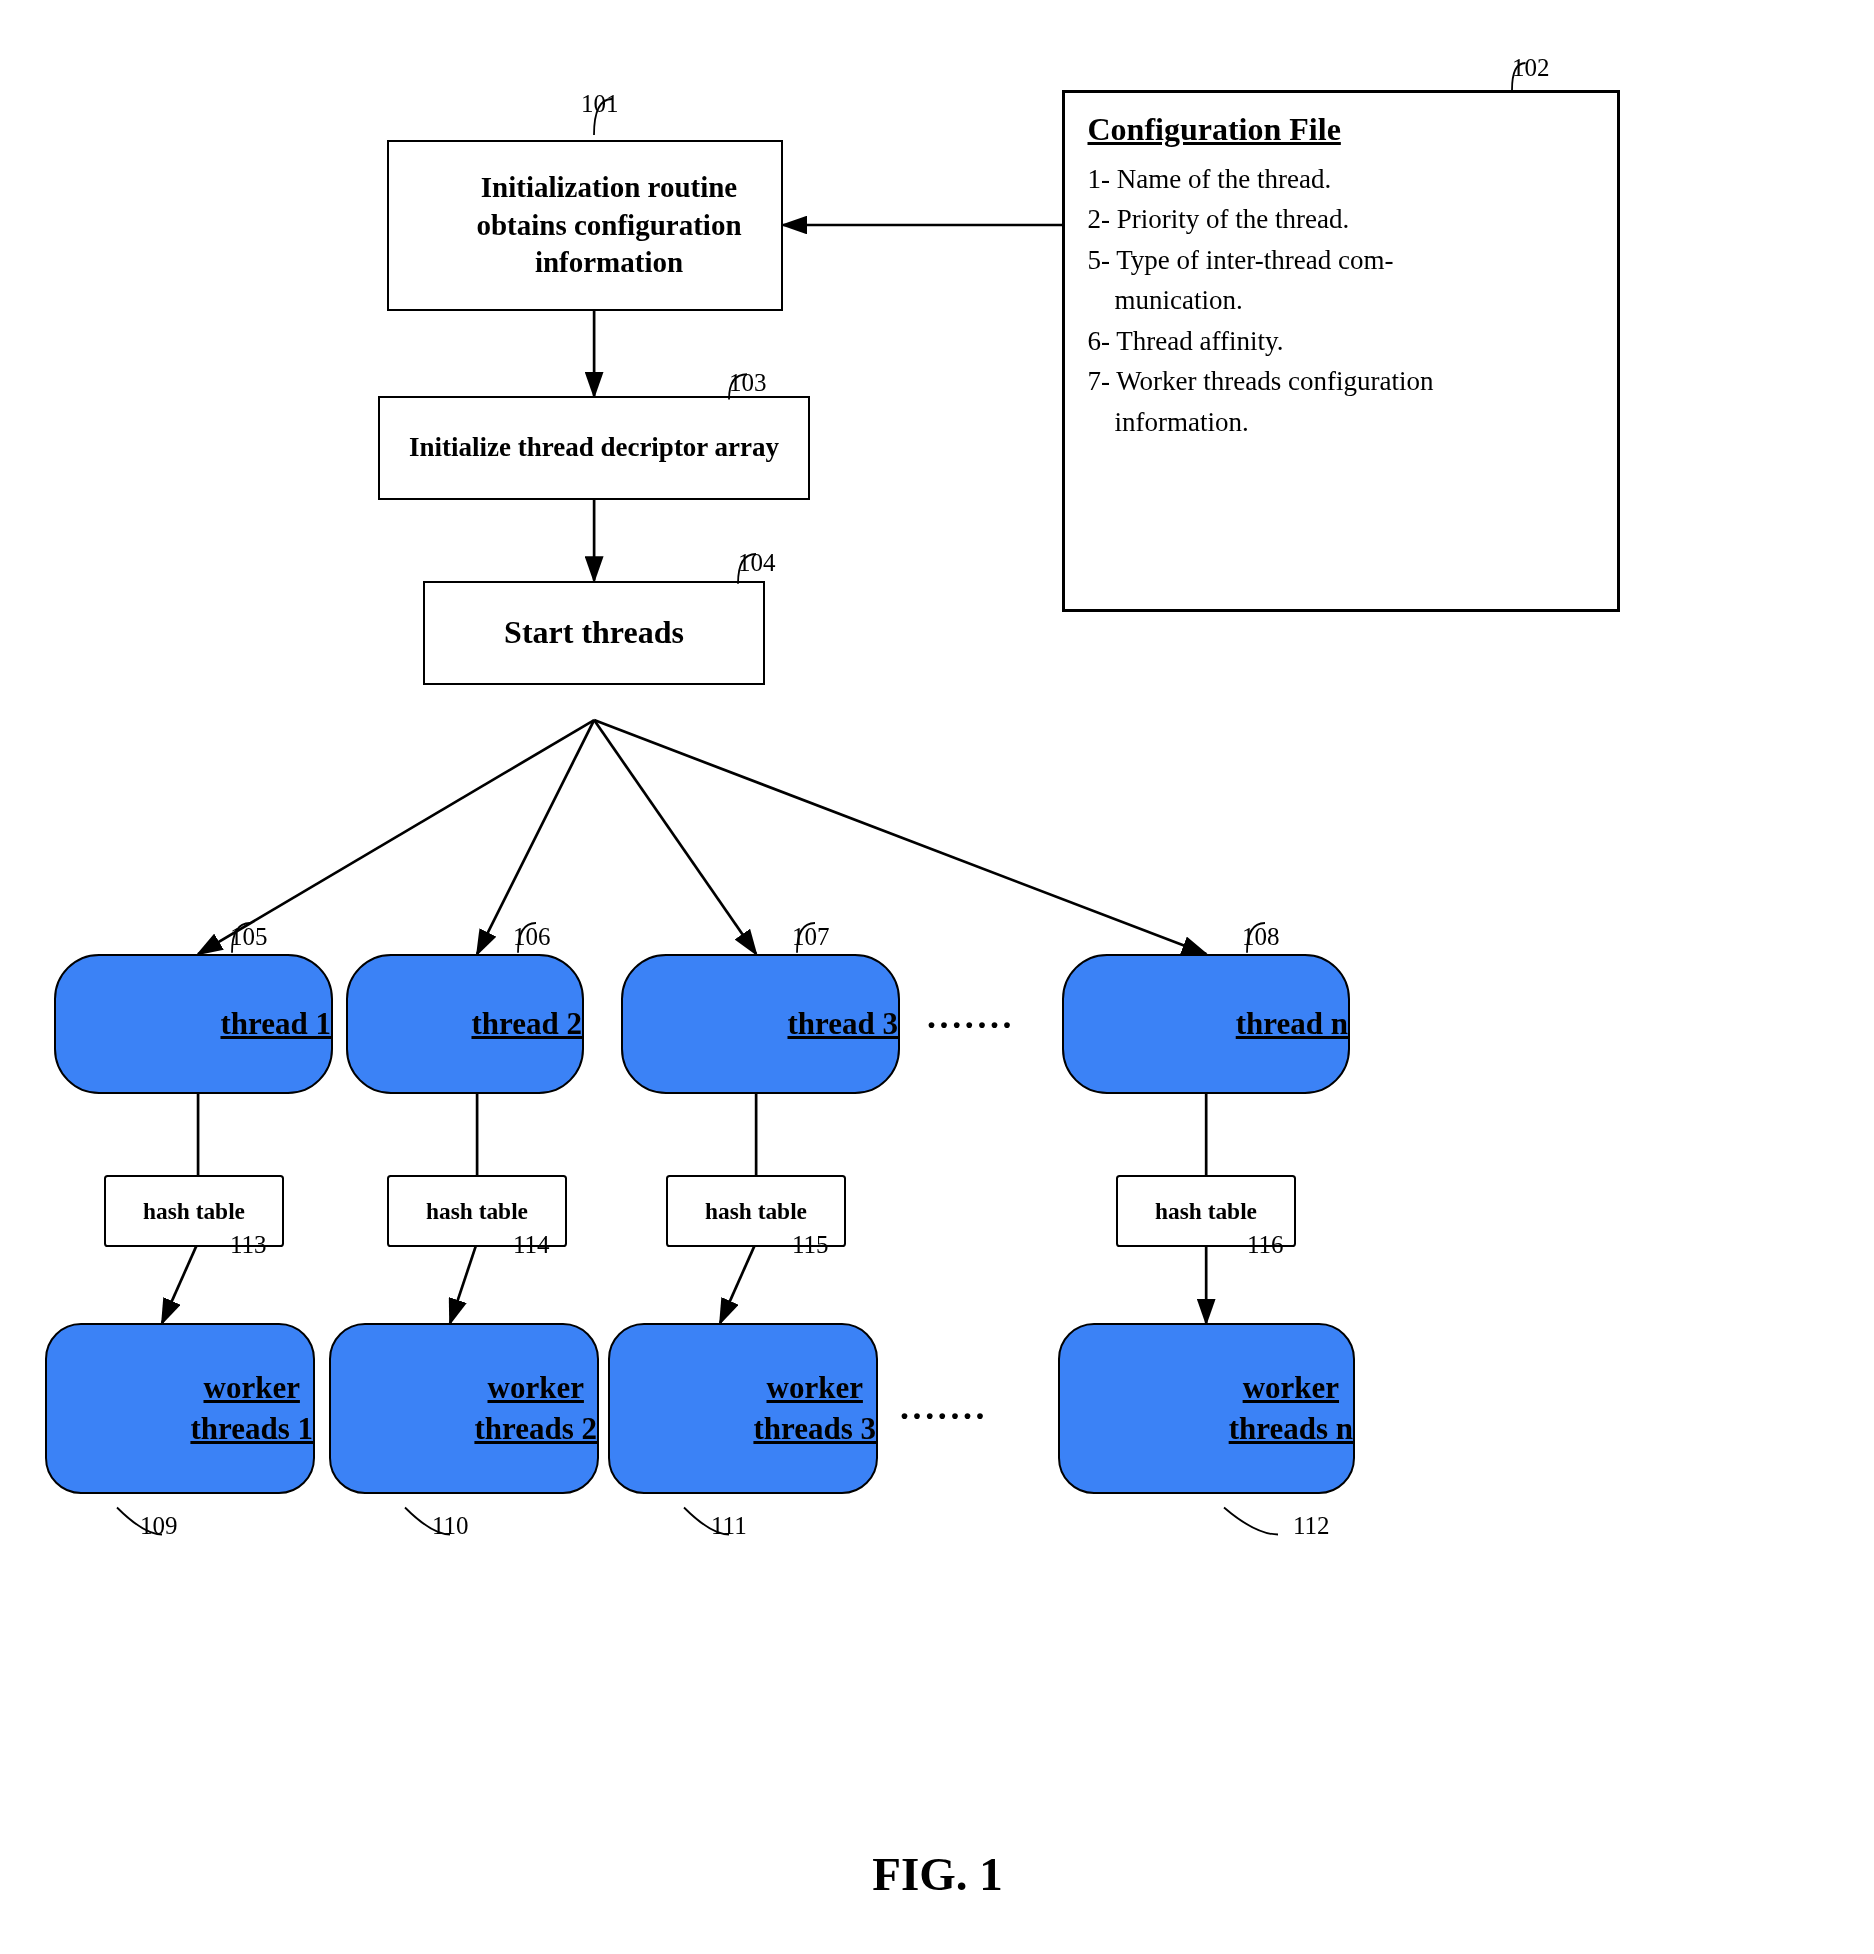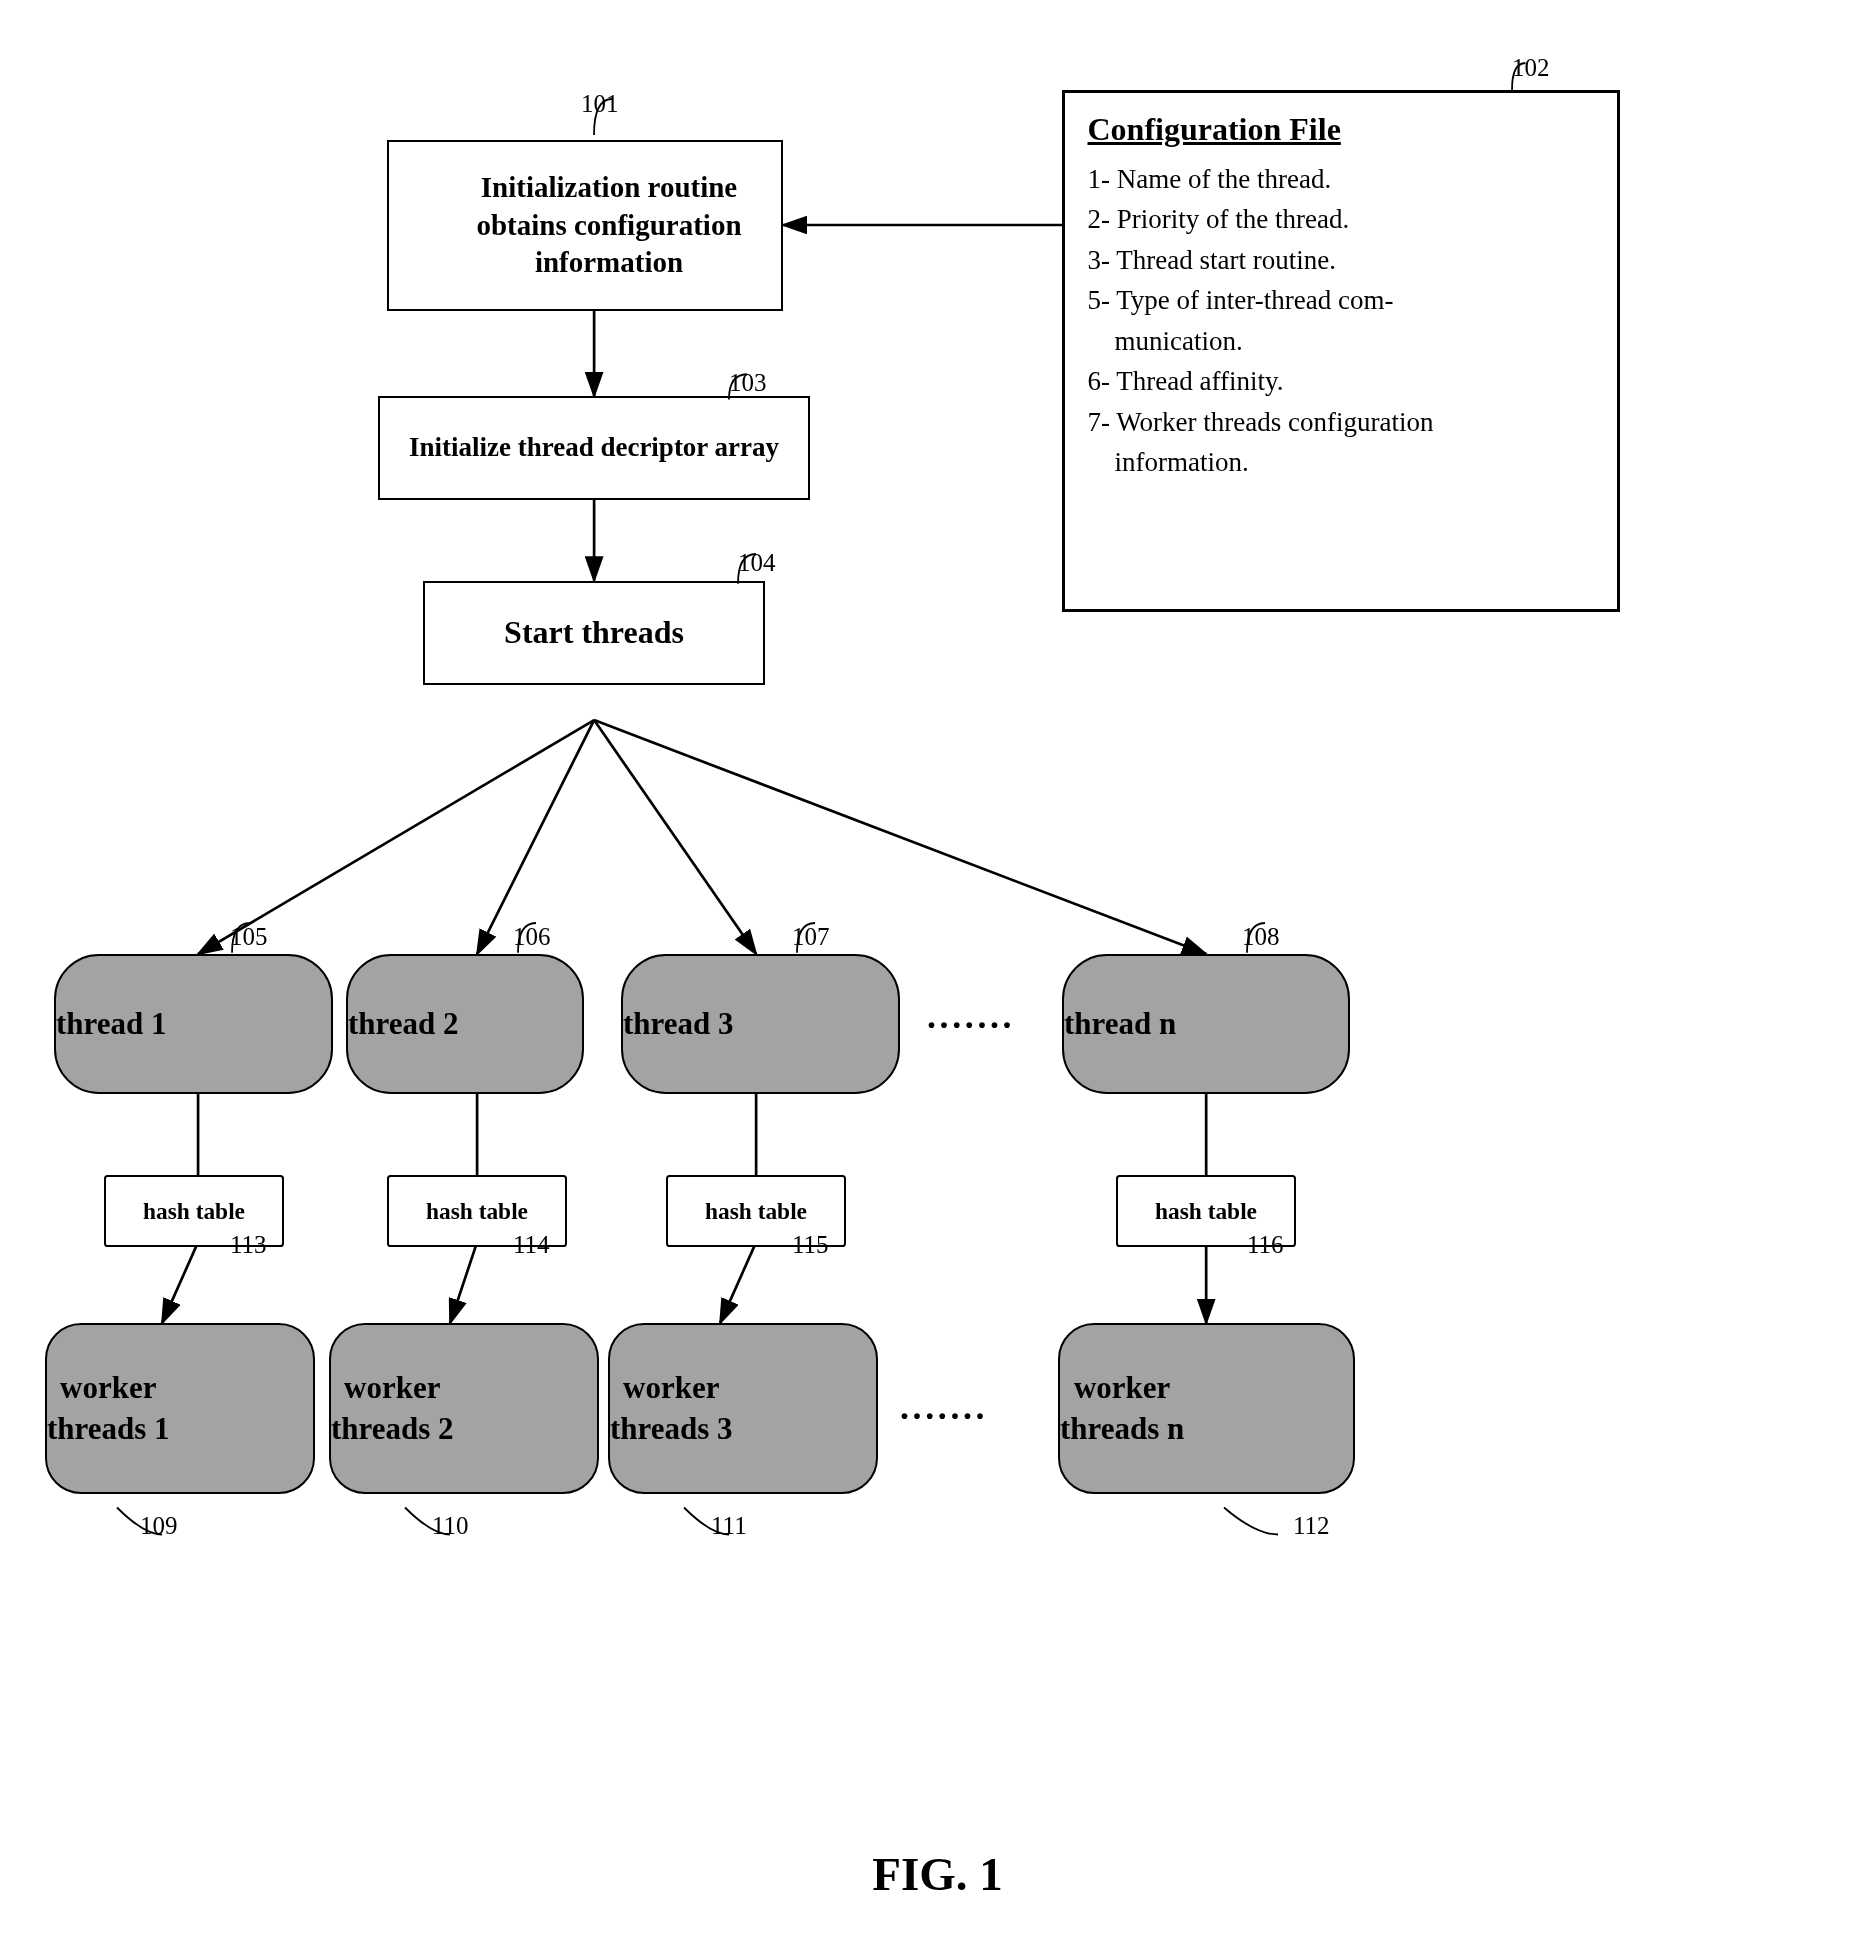--- a/index.html
+++ b/index.html
@@ -23,26 +23,27 @@
       border: 2.7px solid #000;
       background: #fff;
       display: flex;
       align-items: center;
       justify-content: center;
       text-align: center;
     }
     .box-rounded {
       position: absolute;
       border: 2.7px solid #000;
-      background: #a3a3a3;
+      background: #3b82f6;
       border-radius: 45px;
       display: flex;
       align-items: center;
-      justify-content: flex-start;
+      justify-content: flex-end;
       text-align: center;
+      text-decoration: underline;
     }
     .box-config {
       position: absolute;
       border: 3.6px solid #000;
       background: #fff;
       padding: 18px 22.5px;
     }
     .config-title {
       text-decoration: underline;
       font-size: 32px;
@@ -136,21 +137,20 @@
   <span class="label-num" style="left:581px; top:90px;">101</span>
 
   <svg style="position:absolute;left:558px;top:90px;width:72px;height:54px;" viewBox="0 0 80 60" width="72" height="54">
     <path d="M 40 50 Q 40 10 60 10" stroke="#000" stroke-width="2" fill="none"></path>
   </svg>
 
   <div class="box-config" style="left:1062px; top:90px; width:558px; min-height:522px;">
     <div class="config-title">Configuration File</div>
     <div class="config-item">1- Name of the thread.</div>
     <div class="config-item">2- Priority of the thread.</div>
-    <div class="config-item">3- Thread start routine.</div>
     <div class="config-item">5- Type of inter-thread com-<br>&nbsp;&nbsp;&nbsp;&nbsp;munication.</div>
     <div class="config-item">6- Thread affinity.</div>
     <div class="config-item">7- Worker threads configuration<br>&nbsp;&nbsp;&nbsp;&nbsp;information.</div>
   </div>
   <span class="label-num" style="left:1512px; top:54px;">102</span>
   <svg style="position:absolute;left:1476px;top:54px;width:72px;height:45px;" viewBox="0 0 80 50" width="72" height="45">
     <path d="M 40 40 Q 40 10 55 10" stroke="#000" stroke-width="2" fill="none"></path>
   </svg>
 
   <div class="box-rect" style="left:378px; top:396px; width:432px; height:104px;">

